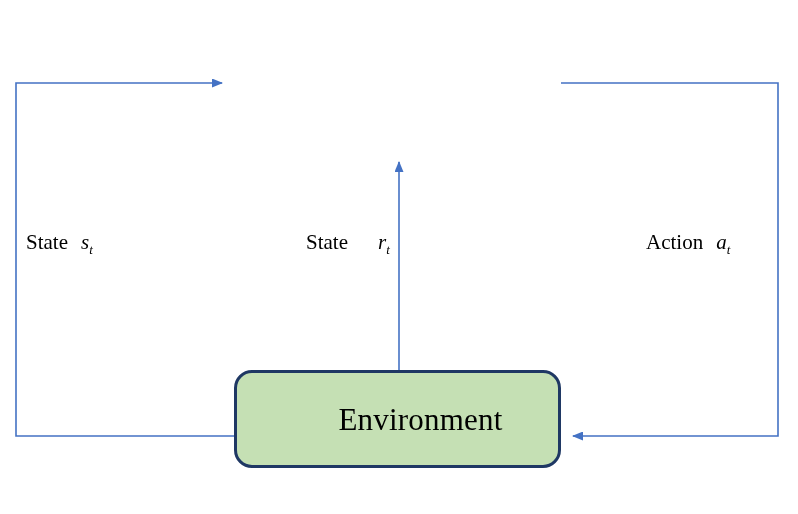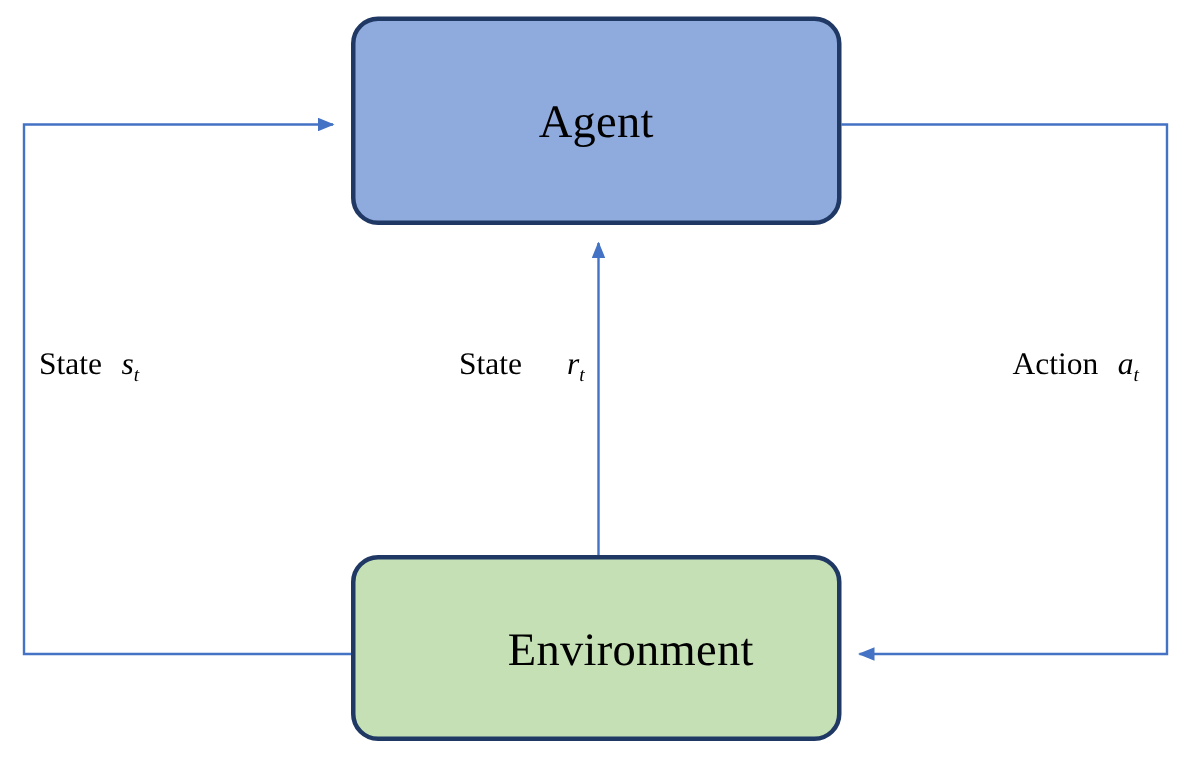--- a/index.html
+++ b/index.html
@@ -42,35 +42,35 @@
     left: 234px;
     top: 11px;
     width: 327px;
     height: 139px;
     background: #8FAADC;
   }
   #node-environment {
     left: 234px;
     top: 370px;
     width: 327px;
-    height: 124px;
+    height: 98px;
     background: #C5E0B4;
     padding-left: 46px;
   }
   .edge-label {
     position: absolute;
     z-index: 4;
     font-size: 21px;
     color: #000000;
     white-space: nowrap;
     line-height: 1;
   }
   #label-state    { left: 26px;  top: 232px; text-align: right; }
   #label-reward   { left: 306px; top: 232px; }
-  #label-action   { left: 675px; top: 232px; }
+  #label-action   { left: 646px; top: 232px; }
   .mathvar {
     font-style: italic;
     font-size: 21px;
     padding-left: 13px;
   }
   .mathvar sub {
     font-size: 13px;
     font-style: italic;
   }
   
@@ -94,23 +94,20 @@
       </marker>
     </defs>
 
     <path d="M 235 436 L 16 436 L 16 83 L 222 83" fill="none" stroke="#4472C4" stroke-width="1.6" marker-end="url(#arrow-right)"></path>
 
     <path d="M 561 83 L 778 83 L 778 436 L 573 436" fill="none" stroke="#4472C4" stroke-width="1.6" marker-end="url(#arrow-left)"></path>
 
     <path d="M 399 370 L 399 162" fill="none" stroke="#4472C4" stroke-width="1.6" marker-end="url(#arrow-up)"></path>
   </svg>
 
-  <div class="node" id="node-agent">
-    <span class="node-label">Agent</span>
-  </div>
 
   <div class="node" id="node-environment">
     <span class="node-label">Environment</span>
   </div>
 
   <div class="edge-label" id="label-state">
     <span>State</span><span class="mathvar"><span>s</span><sub>t</sub></span>
   </div>
 
   <div class="edge-label" id="label-reward">

